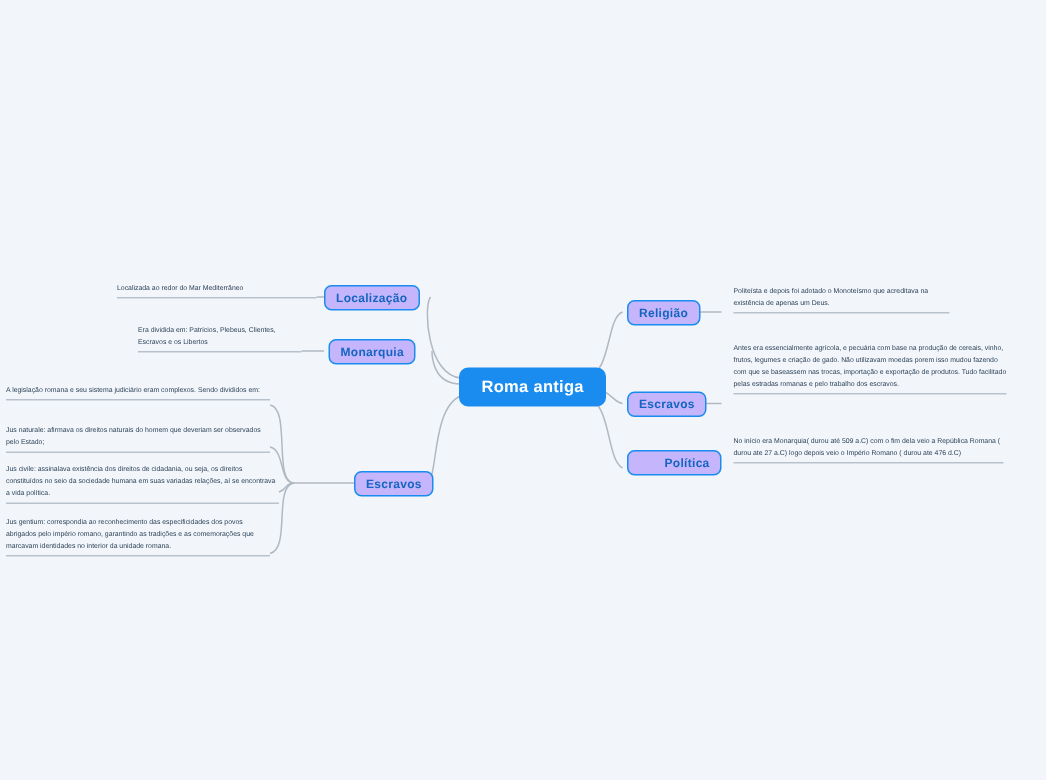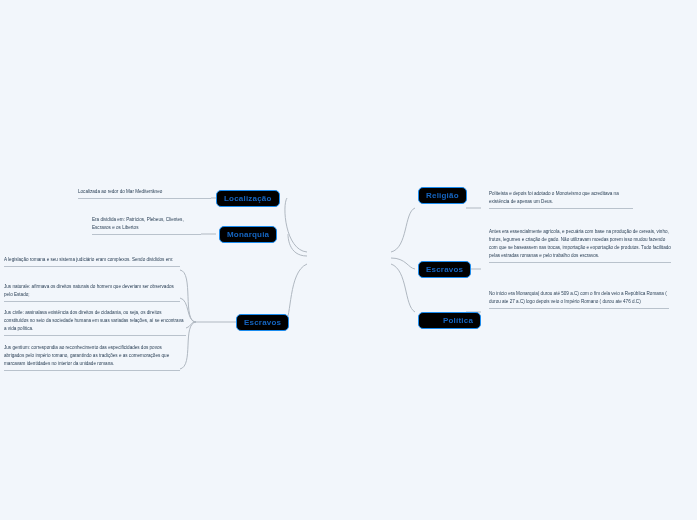--- a/index.html
+++ b/index.html
@@ -24,21 +24,21 @@
     top: 0;
     width: 697px;
     height: 520px;
     pointer-events: none;
   }
   .node {
     position: absolute;
     box-sizing: border-box;
     border: 1.4px solid #1a8cf0;
     border-radius: 5px;
-    background: #000000;
+    background: #c4b5fd;
     color: #1565c0;
     font-weight: bold;
     font-size: 8px;
     letter-spacing: 0.2px;
     display: flex;
     align-items: center;
     justify-content: center;
     white-space: nowrap;
     padding: 0 7px;
     height: 17px;
@@ -92,38 +92,41 @@
       <path d="M196,322 C186,322 190,300 180,298"></path>
       <path d="M196,322 C190,322 192,326 186,328"></path>
       <path d="M196,322 C182,324 194,366 180,369"></path>
 
       <path d="M466,208 L481,208"></path>
       <path d="M466,269 L481,269"></path>
       <path d="M466,312 L481,312"></path>
     </g>
   </svg>
 
+  <div class="node central" style="left:306px; top:245px;">
+    <span>Roma antiga</span>
+  </div>
 
   <div class="node" style="left:216px; top:190px;">
     <span>Localização</span>
   </div>
   <div class="node" style="left:219px; top:226px;">
     <span>Monarquia</span>
   </div>
   <div class="node" style="left:236px; top:314px;">
     <span>Escravos</span>
   </div>
 
-  <div class="node" style="left:418px; top:187px;">
+  <div class="node" style="left:418px; top:200px;">
     <span>Religião</span>
   </div>
   <div class="node" style="left:418px; top:261px;">
     <span>Escravos</span>
   </div>
-  <div class="node" style="left:418px; top:312px;padding-left:24px;">
+  <div class="node" style="left:418px; top:300px;padding-left:24px;">
     <span>Política</span>
   </div>
 
   <div class="leaf left-al" style="left:78px; top:188px; width:133px;">Localizada ao redor do Mar Mediterrâneo</div>
 
   <div class="leaf left-al" style="left:92px; top:216px; width:109px;">Era dividida em:  Patrícios, Plebeus, Clientes, Escravos e os Libertos</div>
 
   <div class="leaf left-al" style="left:4px; top:256px; width:176px;">A legislação romana e seu sistema judiciário eram complexos. Sendo divididos em:</div>
 
   <div class="leaf left-al" style="left:4px; top:283px; width:176px;">Jus naturale: afirmava os direitos naturais do homem que deveriam ser observados pelo Estado;</div>

